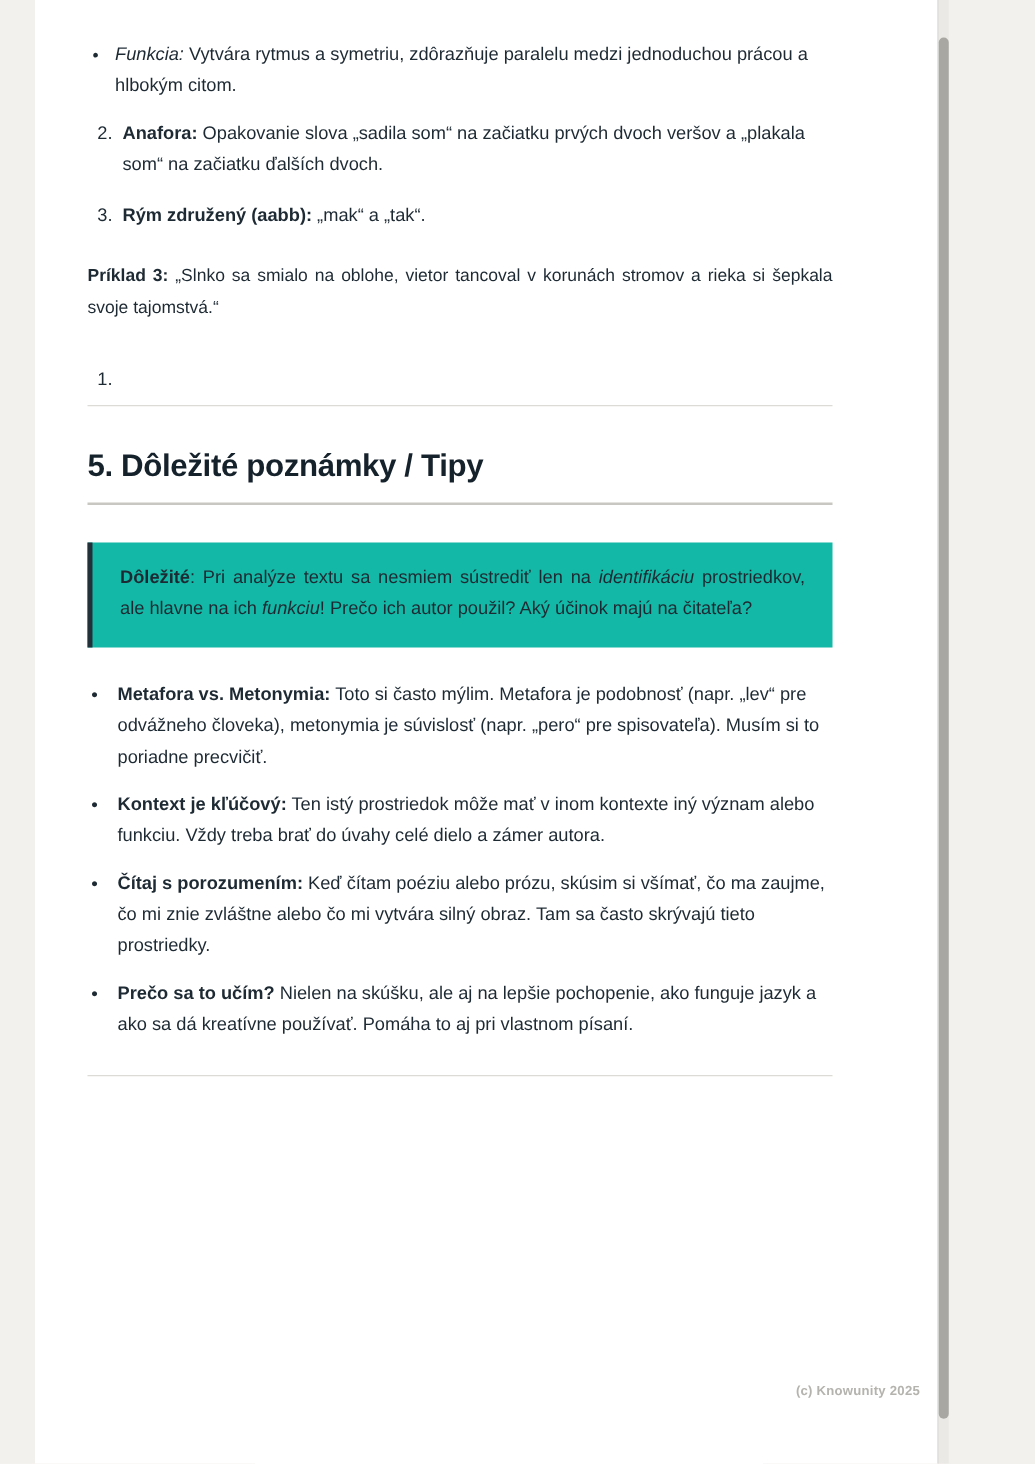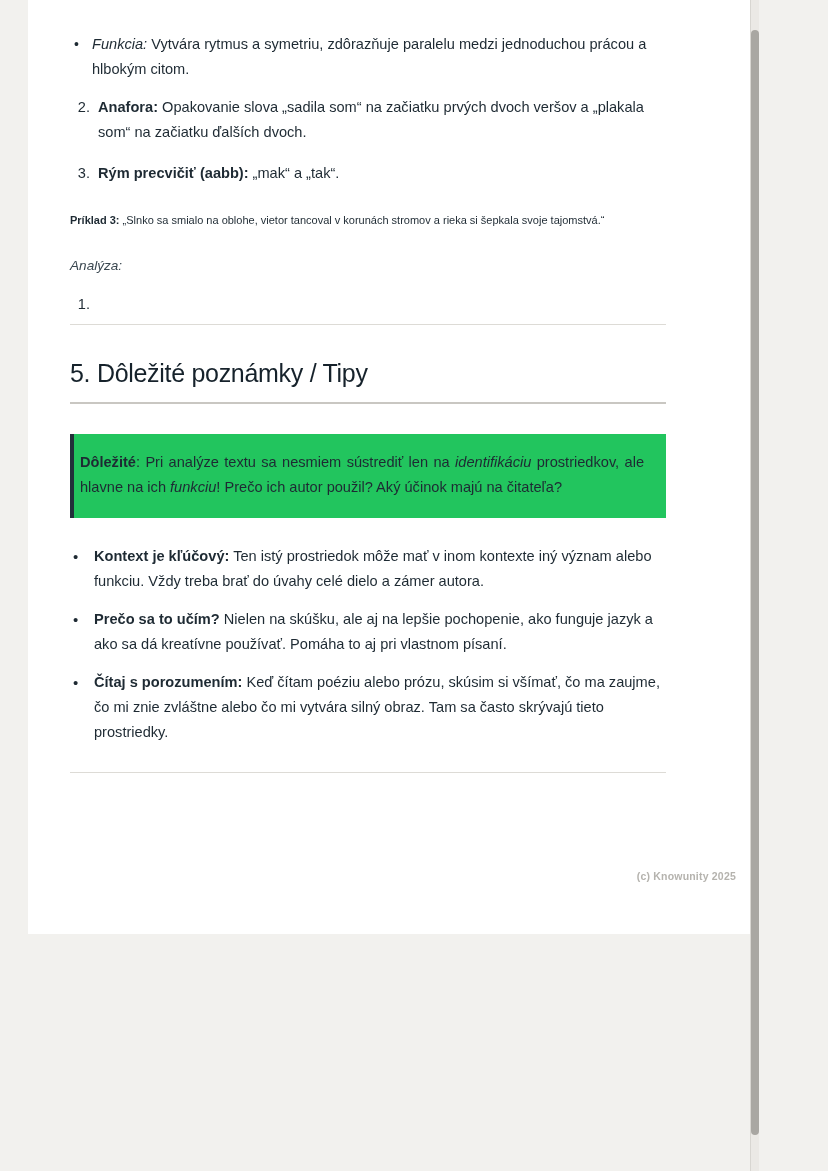--- a/index.html
+++ b/index.html
@@ -12,21 +12,21 @@
     width: 828px;
     height: 1171px;
     overflow: hidden;
     position: relative;
   }
   .page {
     position: absolute;
     left: 28px;
     top: 0;
     width: 722px;
-    height: 934px;
+    height: 1171px;
     background: #ffffff;
     box-sizing: border-box;
   }
   .scroll-gutter {
     position: absolute;
     left: 750px;
     top: 0;
     width: 78px;
     height: 1171px;
     background: #f2f1ee;
@@ -118,53 +118,53 @@
     left: 3px;
     top: 0;
     font-size: 15px;
     line-height: 25px;
     color: #1e2a33;
   }
   b, .bold { font-weight: bold; }
   i, .ital { font-style: italic; }
 
   .para {
-    font-size: 11px;
+    font-size: 14px;
     line-height: 25px;
     text-align: justify;
     color: #1e2a33;
   }
   .analyza {
     font-size: 13.6px;
     font-style: italic;
     line-height: 25px;
     color: #3a4750;
   }
   hr.rule {
     border: none;
     border-top: 1px solid #dddbd6;
     margin: 0;
   }
   h2.section {
     font-size: 25px;
-    font-weight: normal;
+    font-weight: bold;
     letter-spacing: -0.3px;
     color: #16222b;
     margin: 0;
     padding: 0 0 14px 0;
   }
   .section-underline {
     border: none;
     border-top: 2px solid #c9c7c2;
     margin: 0;
   }
   .callout {
-    background: #22c55e;
+    background: #14b8a6;
     border-left: 4px solid #22303a;
-    padding: 16px 22px 18px 6px;
+    padding: 16px 22px 18px 22px;
     box-sizing: border-box;
   }
   .callout p {
     margin: 0;
     font-size: 14.6px;
     line-height: 25px;
     text-align: justify;
     color: #1e2a33;
   }
   .footer-note {
@@ -201,34 +201,33 @@
       <li>
         <span class="num">2.</span>
         <span class="li-text">
           <b>Anafora:</b><span> Opakovanie slova „sadila som“ na začiatku prvých dvoch veršov a „plakala som“ na začiatku ďalších dvoch.</span>
         </span>
       </li>
 
       <li style="margin-top:16px">
         <span class="num">3.</span>
         <span class="li-text">
-          <b>Rým precvičiť (aabb):</b><span> „mak“ a „tak“.</span>
+          <b>Rým združený (aabb):</b><span> „mak“ a „tak“.</span>
         </span>
       </li>
     </ol>
 
     <div class="spacer-md"></div>
 
     <p class="para" style="margin:0">
       <b>Príklad 3:</b><span> „Slnko sa smialo na oblohe, vietor tancoval v korunách stromov a rieka si šepkala svoje tajomstvá.“</span>
     </p>
 
     <div class="spacer-md"></div>
 
-    <div class="analyza">Analýza:</div>
 
     <div class="spacer-sm"></div>
 
     <ol class="numlist">
       <li>
         <span class="num">1.</span>
       </li>
     </ol>
 
     <div style="height:32px"></div>
@@ -244,31 +243,36 @@
       <p>
         <b>Dôležité</b><span>: Pri analýze textu sa nesmiem sústrediť len na </span><i>identifikáciu</i><span> prostriedkov, ale hlavne na ich </span><i>funkciu</i><span>! Prečo ich autor použil? Aký účinok majú na čitateľa?</span>
       </p>
     </div>
 
     <div style="height:26px"></div>
 
     <ul class="toplevel">
       <li>
         <span class="li-text">
+          <b>Metafora vs. Metonymia:</b><span> Toto si často mýlim. Metafora je podobnosť (napr. „lev“ pre odvážneho človeka), metonymia je súvislosť (napr. „pero“ pre spisovateľa). Musím si to poriadne precvičiť.</span>
+        </span>
+      </li>
+      <li>
+        <span class="li-text">
           <b>Kontext je kľúčový:</b><span> Ten istý prostriedok môže mať v inom kontexte iný význam alebo funkciu. Vždy treba brať do úvahy celé dielo a zámer autora.</span>
         </span>
       </li>
       <li>
         <span class="li-text">
+          <b>Čítaj s porozumením:</b><span> Keď čítam poéziu alebo prózu, skúsim si všímať, čo ma zaujme, čo mi znie zvláštne alebo čo mi vytvára silný obraz. Tam sa často skrývajú tieto prostriedky.</span>
+        </span>
+      </li>
+      <li>
+        <span class="li-text">
           <b>Prečo sa to učím?</b><span> Nielen na skúšku, ale aj na lepšie pochopenie, ako funguje jazyk a ako sa dá kreatívne používať. Pomáha to aj pri vlastnom písaní.</span>
-        </span>
-      </li>
-      <li>
-        <span class="li-text">
-          <b>Čítaj s porozumením:</b><span> Keď čítam poéziu alebo prózu, skúsim si všímať, čo ma zaujme, čo mi znie zvláštne alebo čo mi vytvára silný obraz. Tam sa často skrývajú tieto prostriedky.</span>
         </span>
       </li>
     </ul>
 
     <div style="height:14px"></div>
     <hr class="rule">
   </div>
 
   <div class="footer-note">(c) Knowunity 2025</div>
 </div>

